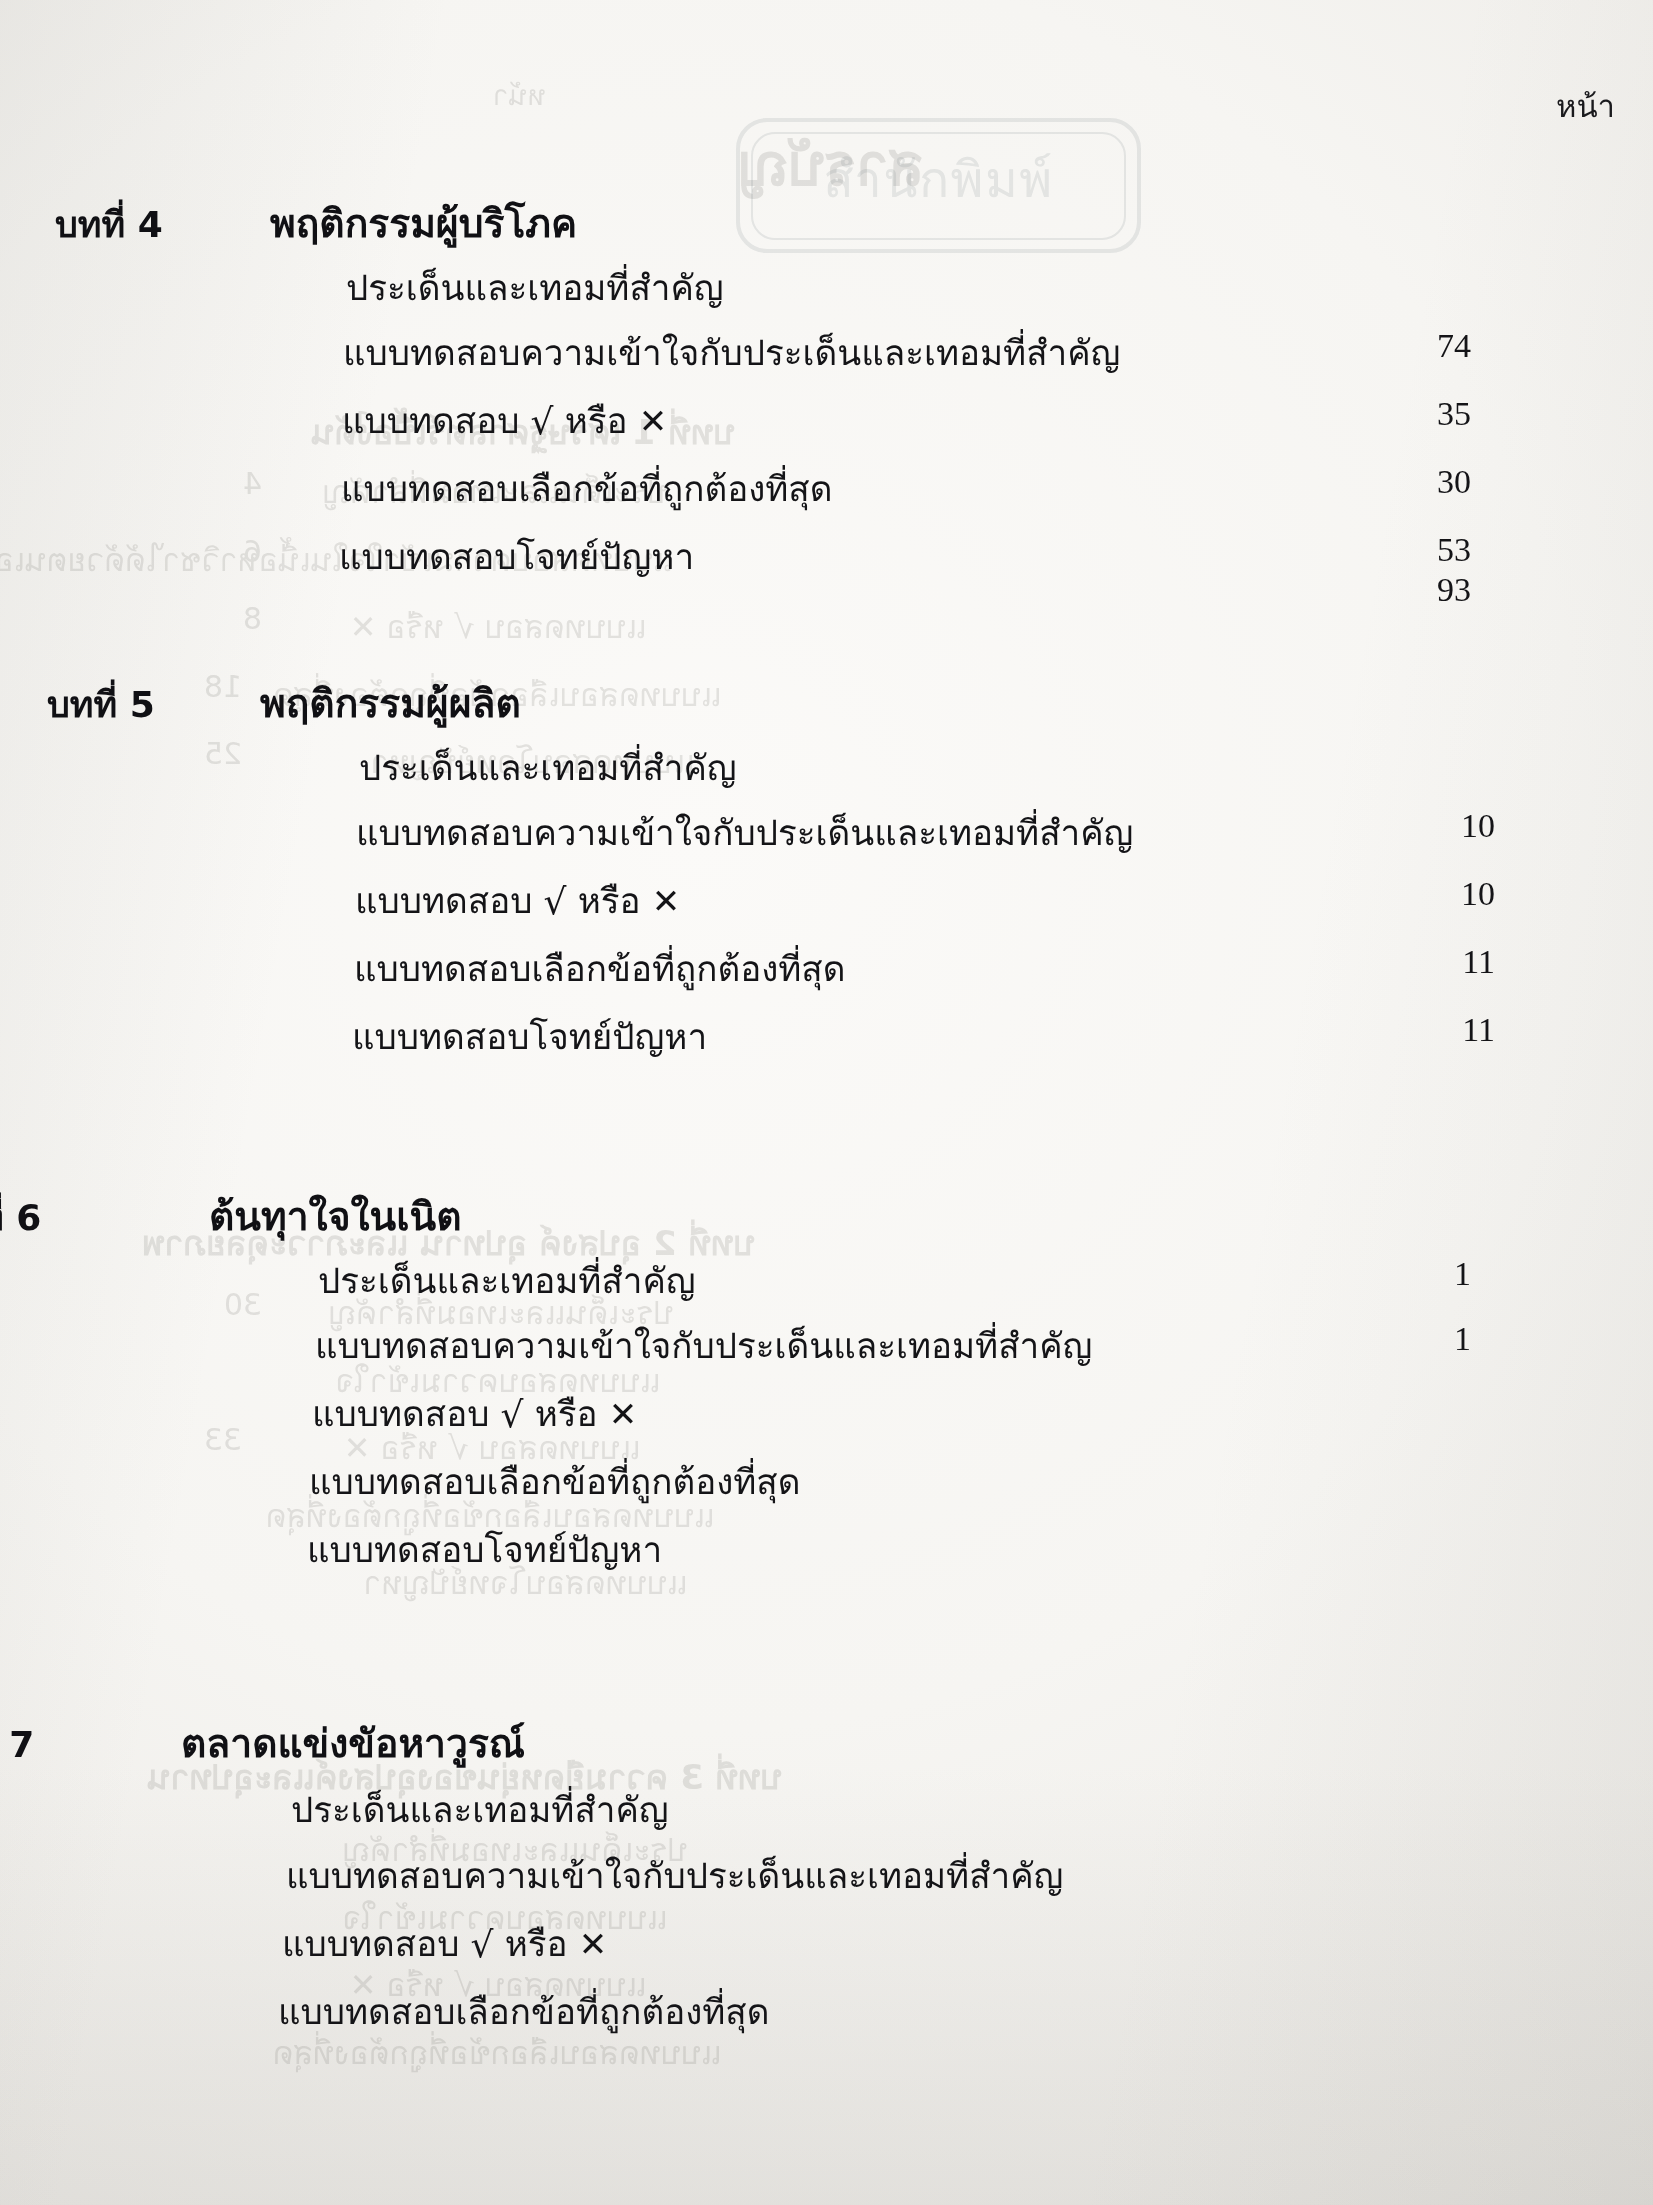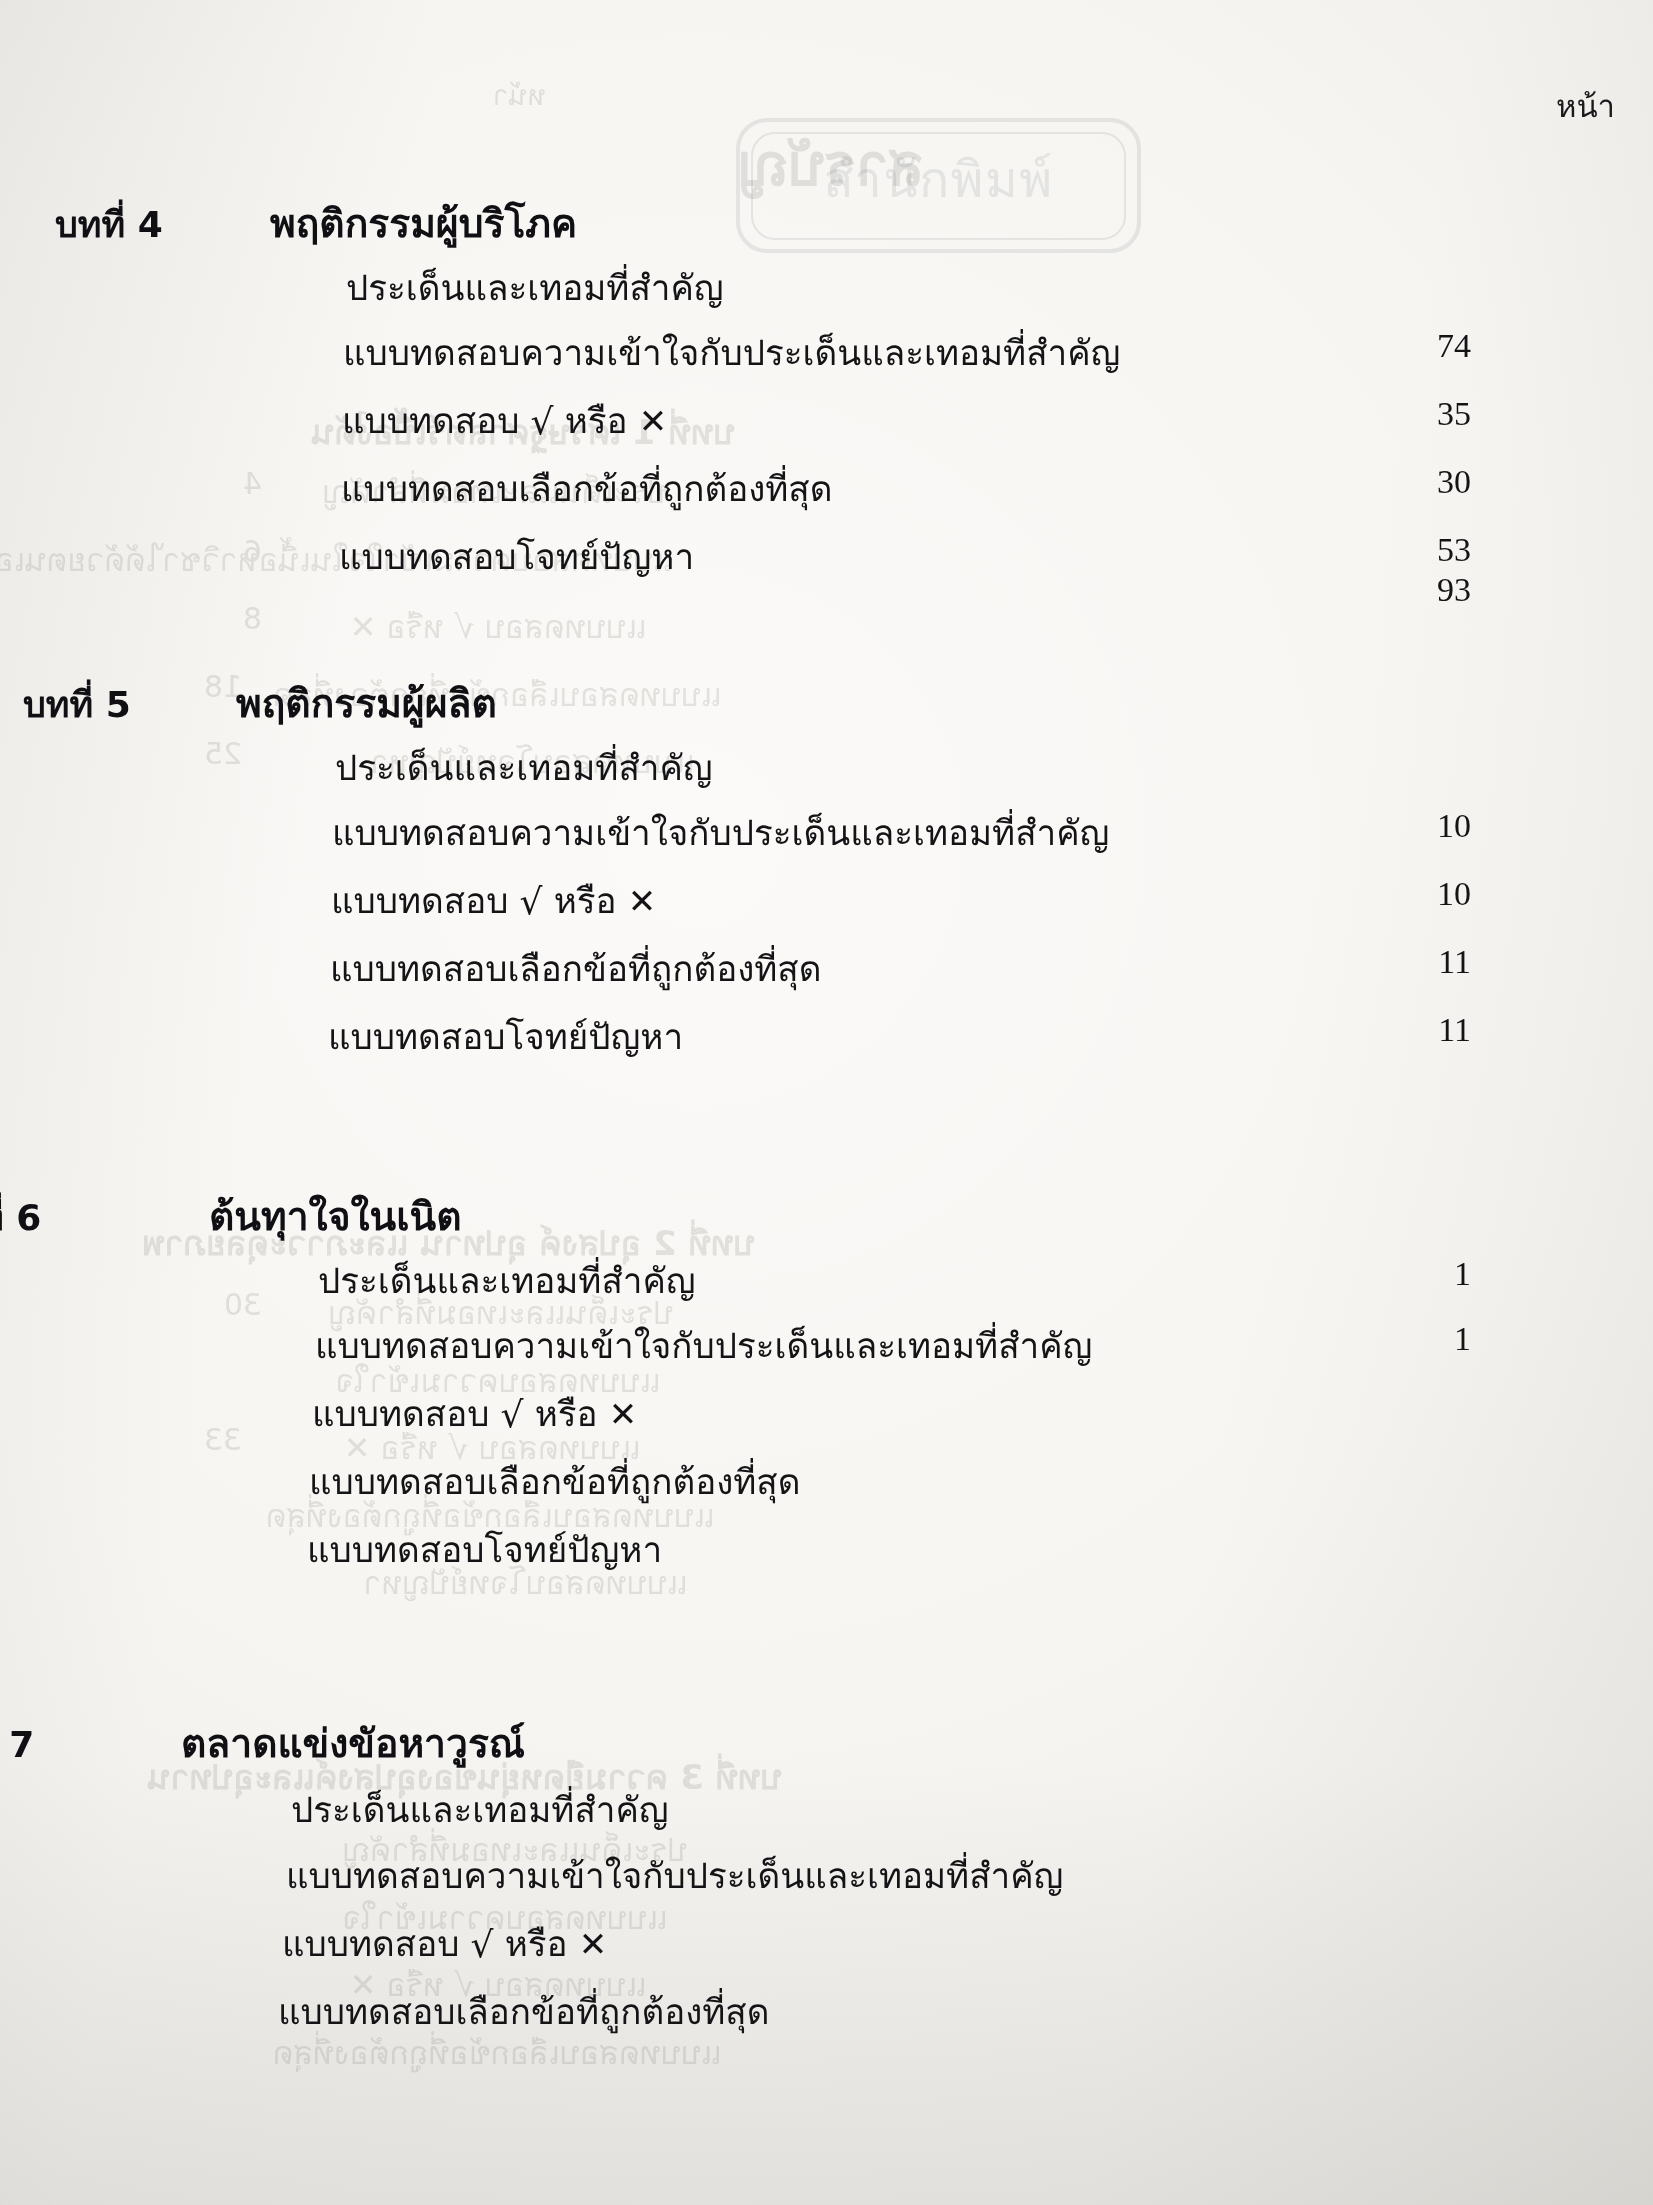--- a/index.html
+++ b/index.html
@@ -144,21 +144,21 @@
     display: inline-block;
     transform: translateY(1.4px);
   }
   .cross {
     font-size: 34px;
     display: inline-block;
   }
 
   
   .c4 { top: 196px; }
-  .c5 { top: 676px; }
+  .c5 { top: 676px; margin-left: 24px; }
   .c6 { top: 1189px; }
   .c7 { top: 1716px; }
 </style>
 </head>
 <body>
 
 <div id="page">
 
   <div id="paper-shade"></div>
 

